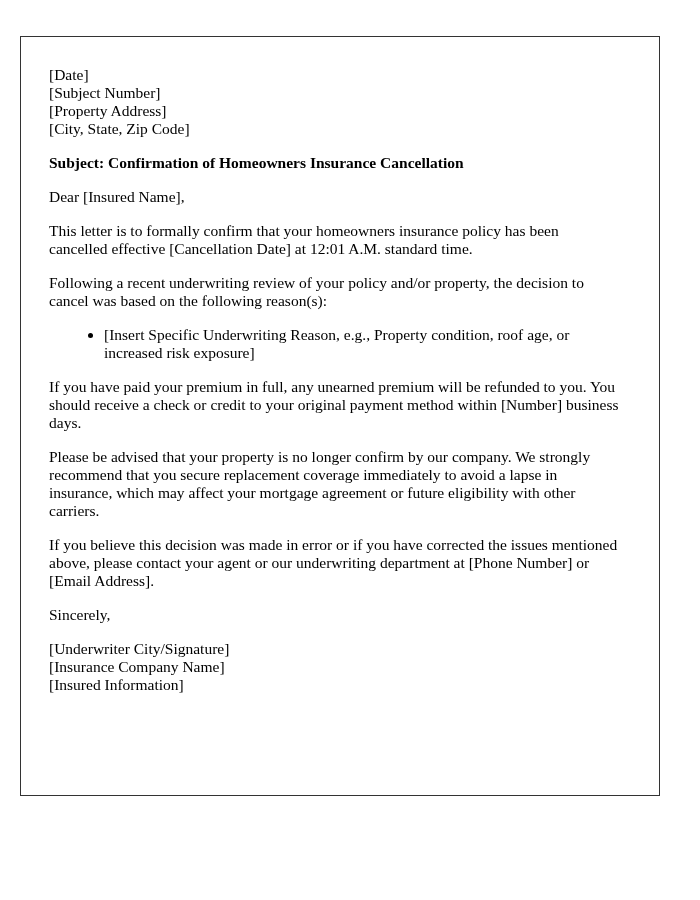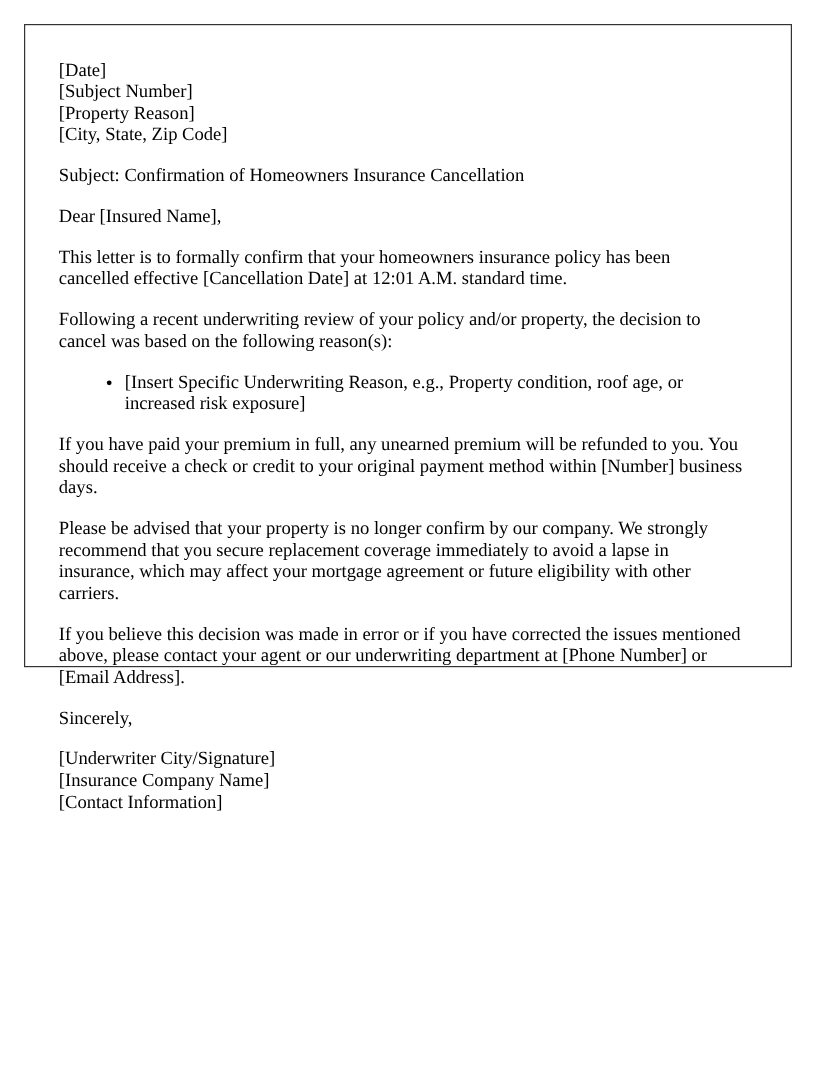--- a/index.html
+++ b/index.html
@@ -1,50 +1,50 @@
 <!DOCTYPE html>
 <html><head>
 <meta charset="utf-8">
 <style>
   html, body { margin: 0; padding: 0; background: #ffffff; }
   body { width: 700px; height: 900px; position: relative; overflow: hidden; }
   .page {
     position: absolute;
-    left: 20px; top: 20px;
-    width: 640px; height: 536px;
+    left: 20px; top: 36px;
+    width: 640px; height: 760px;
     border: 1px solid #333333;
     box-sizing: border-box;
     background: #ffffff;
   }
   .content {
     position: absolute;
     left: 28px; top: 29px;
     width: 570px;
     font-family: "Liberation Serif", serif;
     font-size: 15.5px;
     line-height: 18px;
     color: #000000;
   }
   .block { margin: 0 0 16px 0; }
   .line { display: block; }
-  .subject { font-weight: normal; }
+  .subject { font-weight: bold; }
   ul.reasons { margin: 0 0 16px 0; padding-left: 40px; }
   ul.reasons li { margin: 15px; }
   p { margin: 0 0 16px 0; }
 </style>
 </head>
 <body>
 
 <div class="page">
   <div class="content">
 
     <div class="block">
       <span class="line">[Date]</span>
       <span class="line">[Subject Number]</span>
-      <span class="line">[Property Reason]</span>
+      <span class="line">[Property Address]</span>
       <span class="line">[City, State, Zip Code]</span>
     </div>
 
     <p class="subject">Subject: Confirmation of Homeowners Insurance Cancellation</p>
 
     <p>Dear [Insured Name],</p>
 
     <p>This letter is to formally confirm that your homeowners insurance policy has been cancelled effective [Cancellation Date] at 12:01 A.M. standard time.</p>
 
     <p>Following a recent underwriting review of your policy and/or property, the decision to cancel was based on the following reason(s):</p>
@@ -57,17 +57,17 @@
 
     <p>Please be advised that your property is no longer confirm by our company. We strongly recommend that you secure replacement coverage immediately to avoid a lapse in insurance, which may affect your mortgage agreement or future eligibility with other carriers.</p>
 
     <p>If you believe this decision was made in error or if you have corrected the issues mentioned above, please contact your agent or our underwriting department at [Phone Number] or [Email Address].</p>
 
     <p>Sincerely,</p>
 
     <div class="block">
       <span class="line">[Underwriter City/Signature]</span>
       <span class="line">[Insurance Company Name]</span>
-      <span class="line">[Contact Information]</span>
+      <span class="line">[Insured Information]</span>
     </div>
 
   </div>
 </div>
 
 </body></html>

